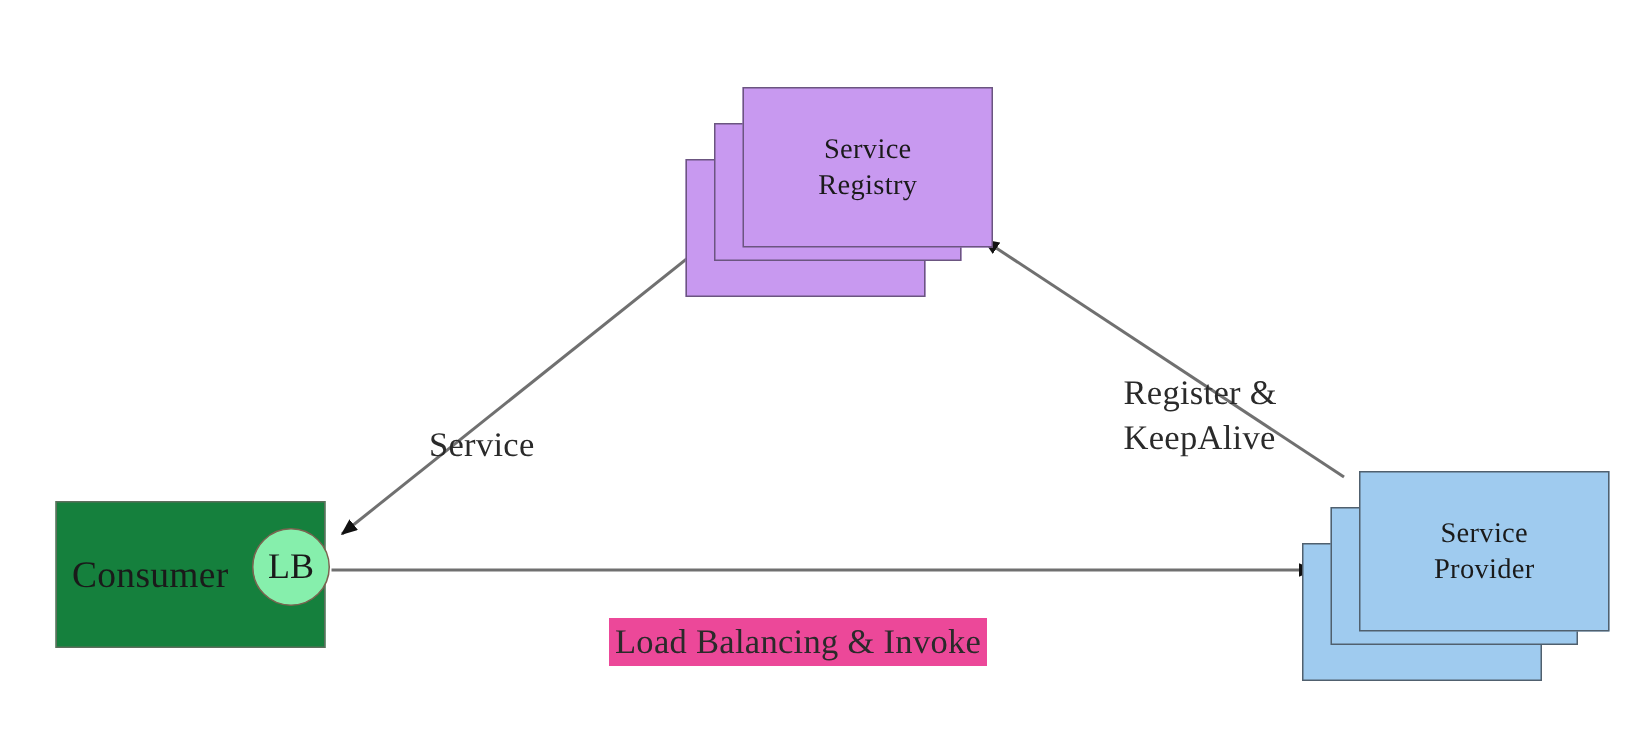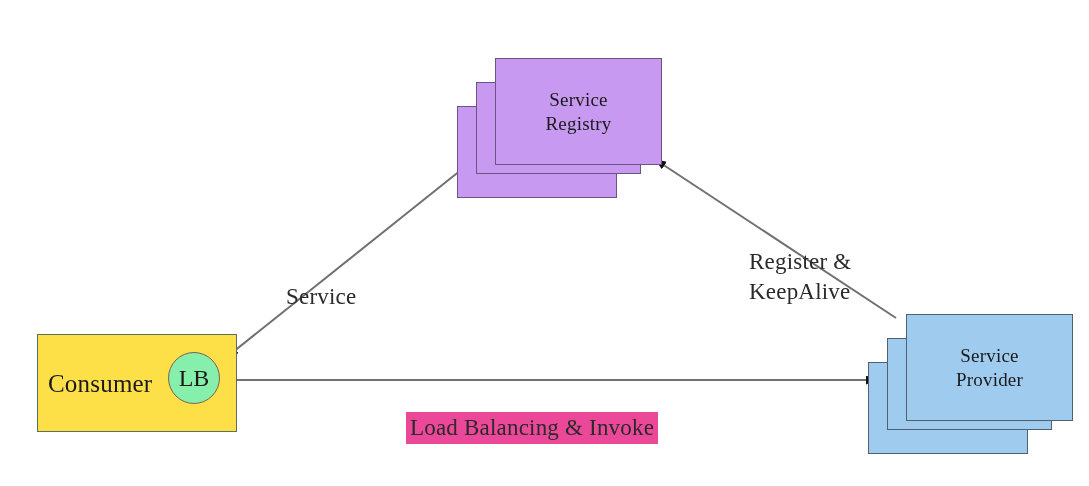--- a/index.html
+++ b/index.html
@@ -56,24 +56,24 @@
     text-align: center;
     white-space: pre-line;
     letter-spacing: 0.2px;
   }
 
   
   #consumer-box {
     position: absolute;
     left: 37px;
     top: 334px;
-    width: 200px;
+    width: 180px;
     height: 98px;
     box-sizing: border-box;
-    background: #fde047;
+    background: #15803d;
     border: 1.5px solid #5c6e5c;
     z-index: 2;
   }
   #consumer-label {
     position: absolute;
     left: 10px;
     top: 0;
     height: 98px;
     display: flex;
     align-items: center;

